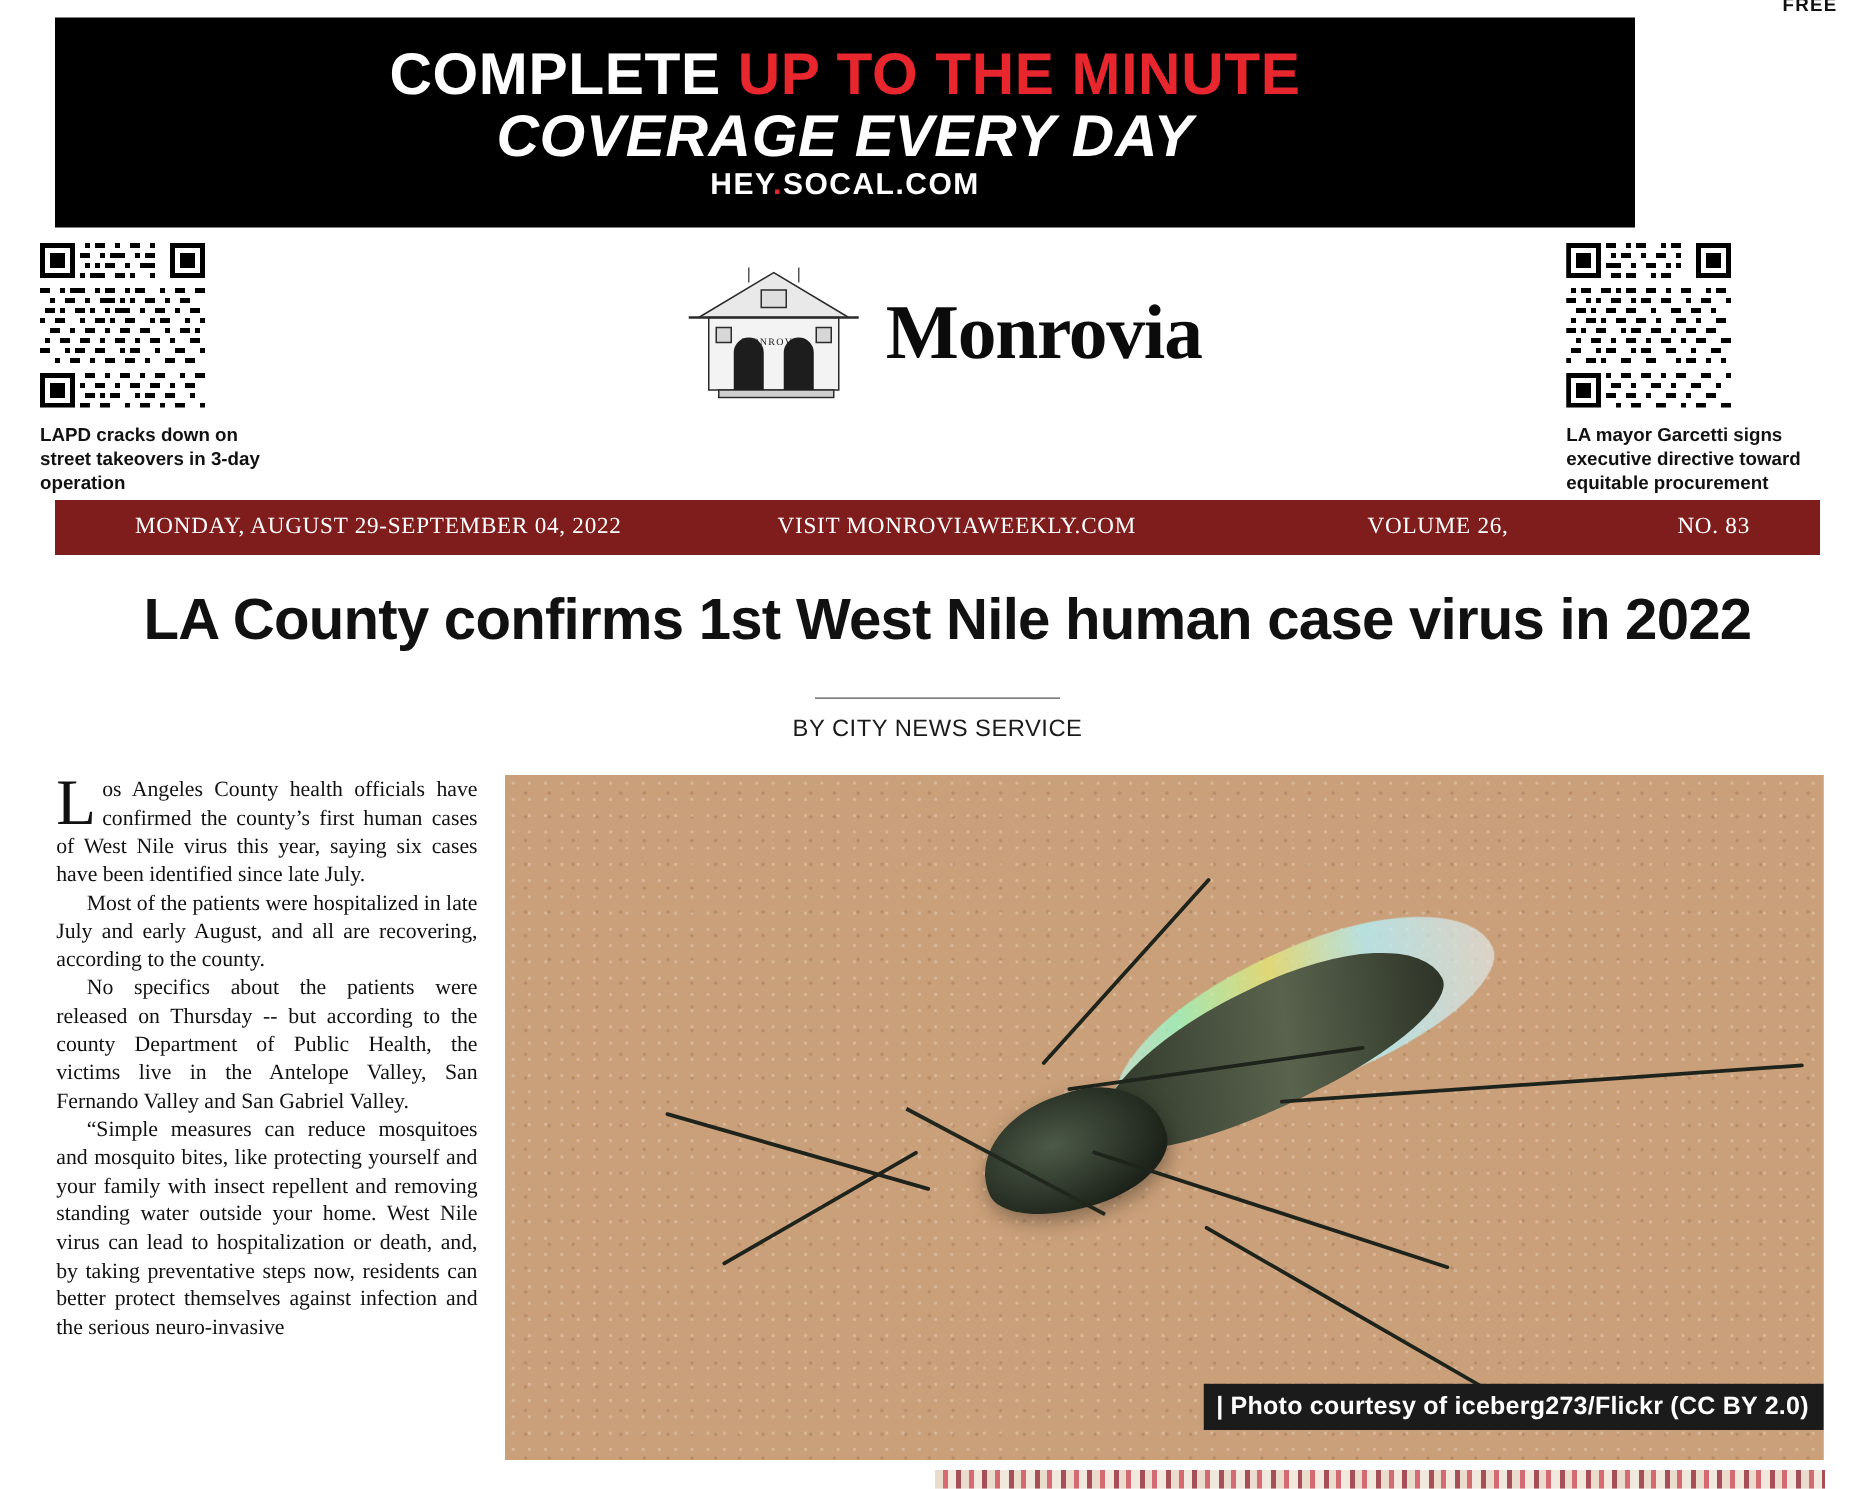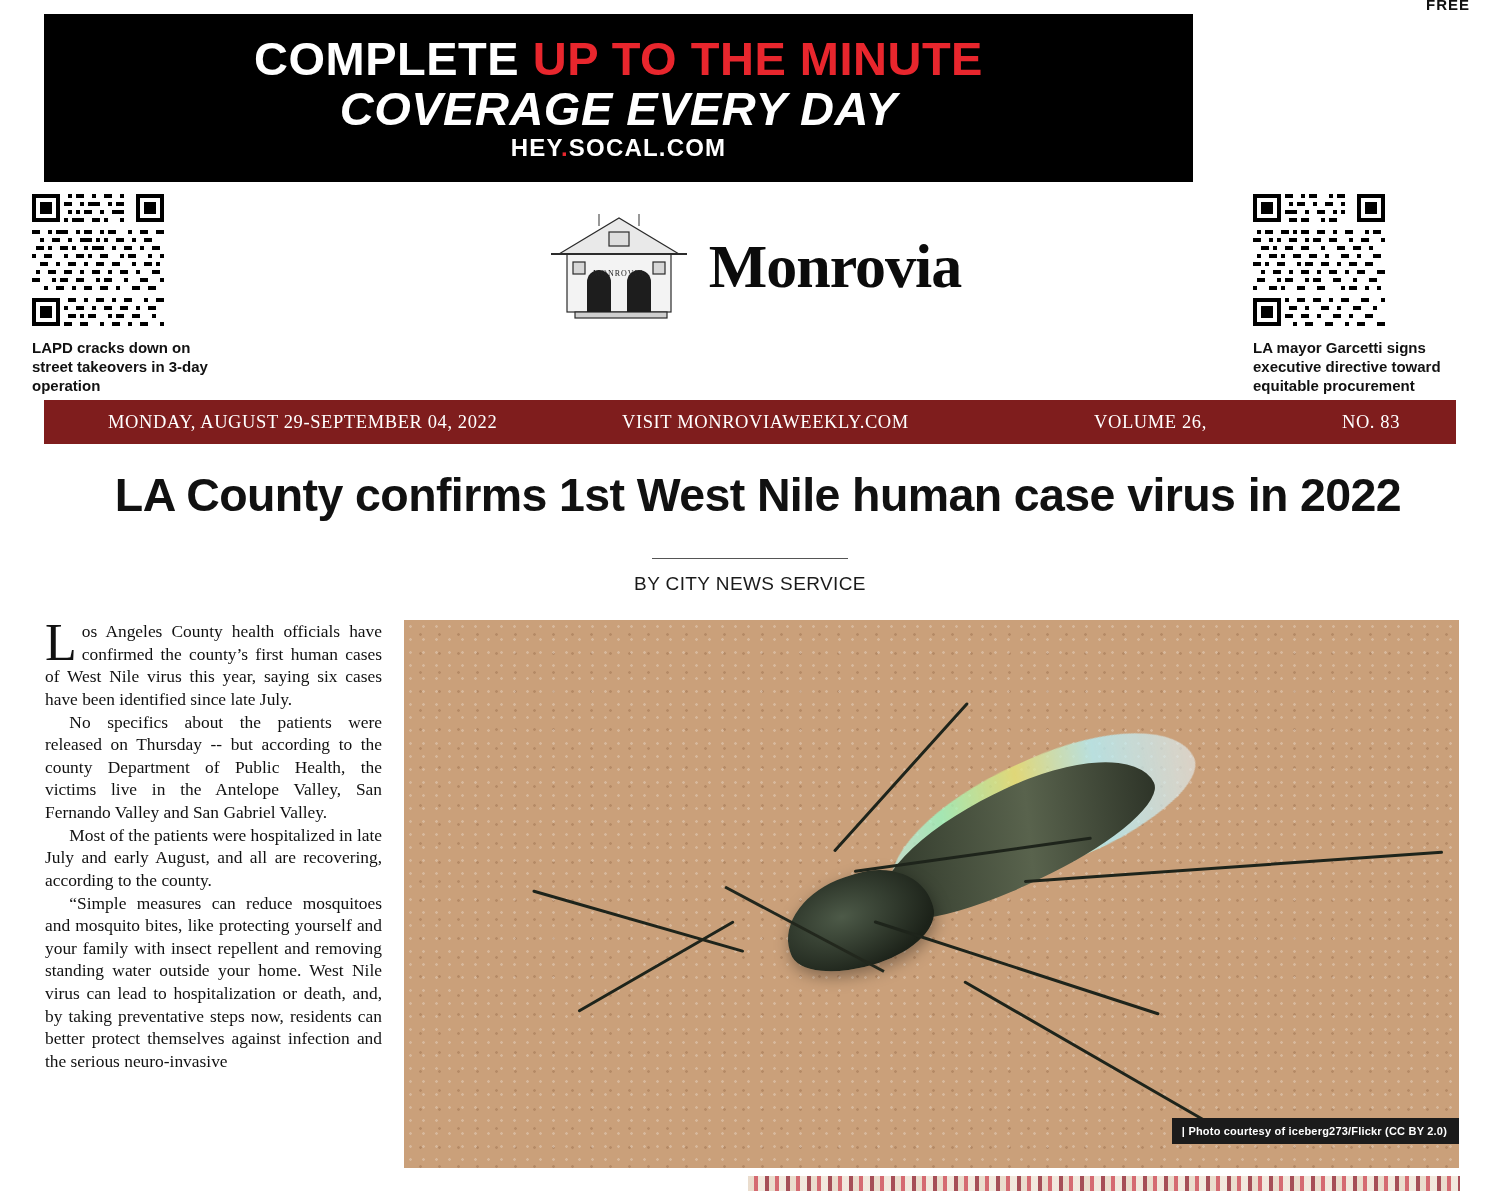--- a/index.html
+++ b/index.html
@@ -25,21 +25,21 @@
     font-size: 15px;
     letter-spacing: 1px;
     color: #111;
   }
 
   
   .banner {
     position: absolute;
     left: 44px;
     top: 14px;
-    width: 1149px;
+    width: 1264px;
     height: 168px;
     background: #000;
     box-sizing: border-box;
     display: flex;
     flex-direction: column;
     align-items: center;
     justify-content: center;
     font-family: "Liberation Sans", sans-serif;
   }
   .banner-line1 {
@@ -308,21 +308,21 @@
     transform-origin: left center;
     border-radius: 2px;
   }
   .photo-credit {
     position: absolute;
     right: 0;
     bottom: 24px;
     background: #1b1b1b;
     color: #fff;
     font-family: "Liberation Sans", sans-serif;
-    font-size: 11px;
+    font-size: 20px;
     font-weight: bold;
     padding: 7px 12px 7px 10px;
     letter-spacing: .2px;
     text-align: right;
   }
 
   
   .bottom-strip {
     position: absolute;
     left: 748px;
@@ -655,22 +655,22 @@
   <span class="ib-volume">VOLUME 26,</span>
   <span class="ib-no">NO. 83</span>
 </div>
 
 <div class="headline">LA County confirms 1st West Nile human case virus in 2022</div>
 <div class="byline-rule"></div>
 <div class="byline">BY CITY NEWS SERVICE</div>
 
 <div class="article-col">
   <p class="first"><span class="dropcap">L</span><span>os Angeles County health officials have confirmed the county’s first human cases of West Nile virus this year, saying six cases have been identified since late July.</span></p>
+  <p>Most of the patients were hospitalized in late July and early August, and all are recovering, according to the county.</p>
   <p>No specifics about the patients were released on Thursday -- but according to the county Department of Public Health, the victims live in the Antelope Valley, San Fernando Valley and San Gabriel Valley.</p>
-  <p>Most of the patients were hospitalized in late July and early August, and all are recovering, according to the county.</p>
   <p>“Simple measures can reduce mosquitoes and mosquito bites, like protecting yourself and your family with insect repellent and removing standing water outside your home. West Nile virus can lead to hospitalization or death, and, by taking preventative steps now, residents can better protect themselves against infection and the serious neuro-invasive</p>
 </div>
 
 <div class="photo">
   <div class="skin"></div>
   <div class="skin-speck"></div>
 
   <div class="mosq-wing"></div>
   <div class="mosq-abd"></div>
   <div class="mosq-body"></div>

